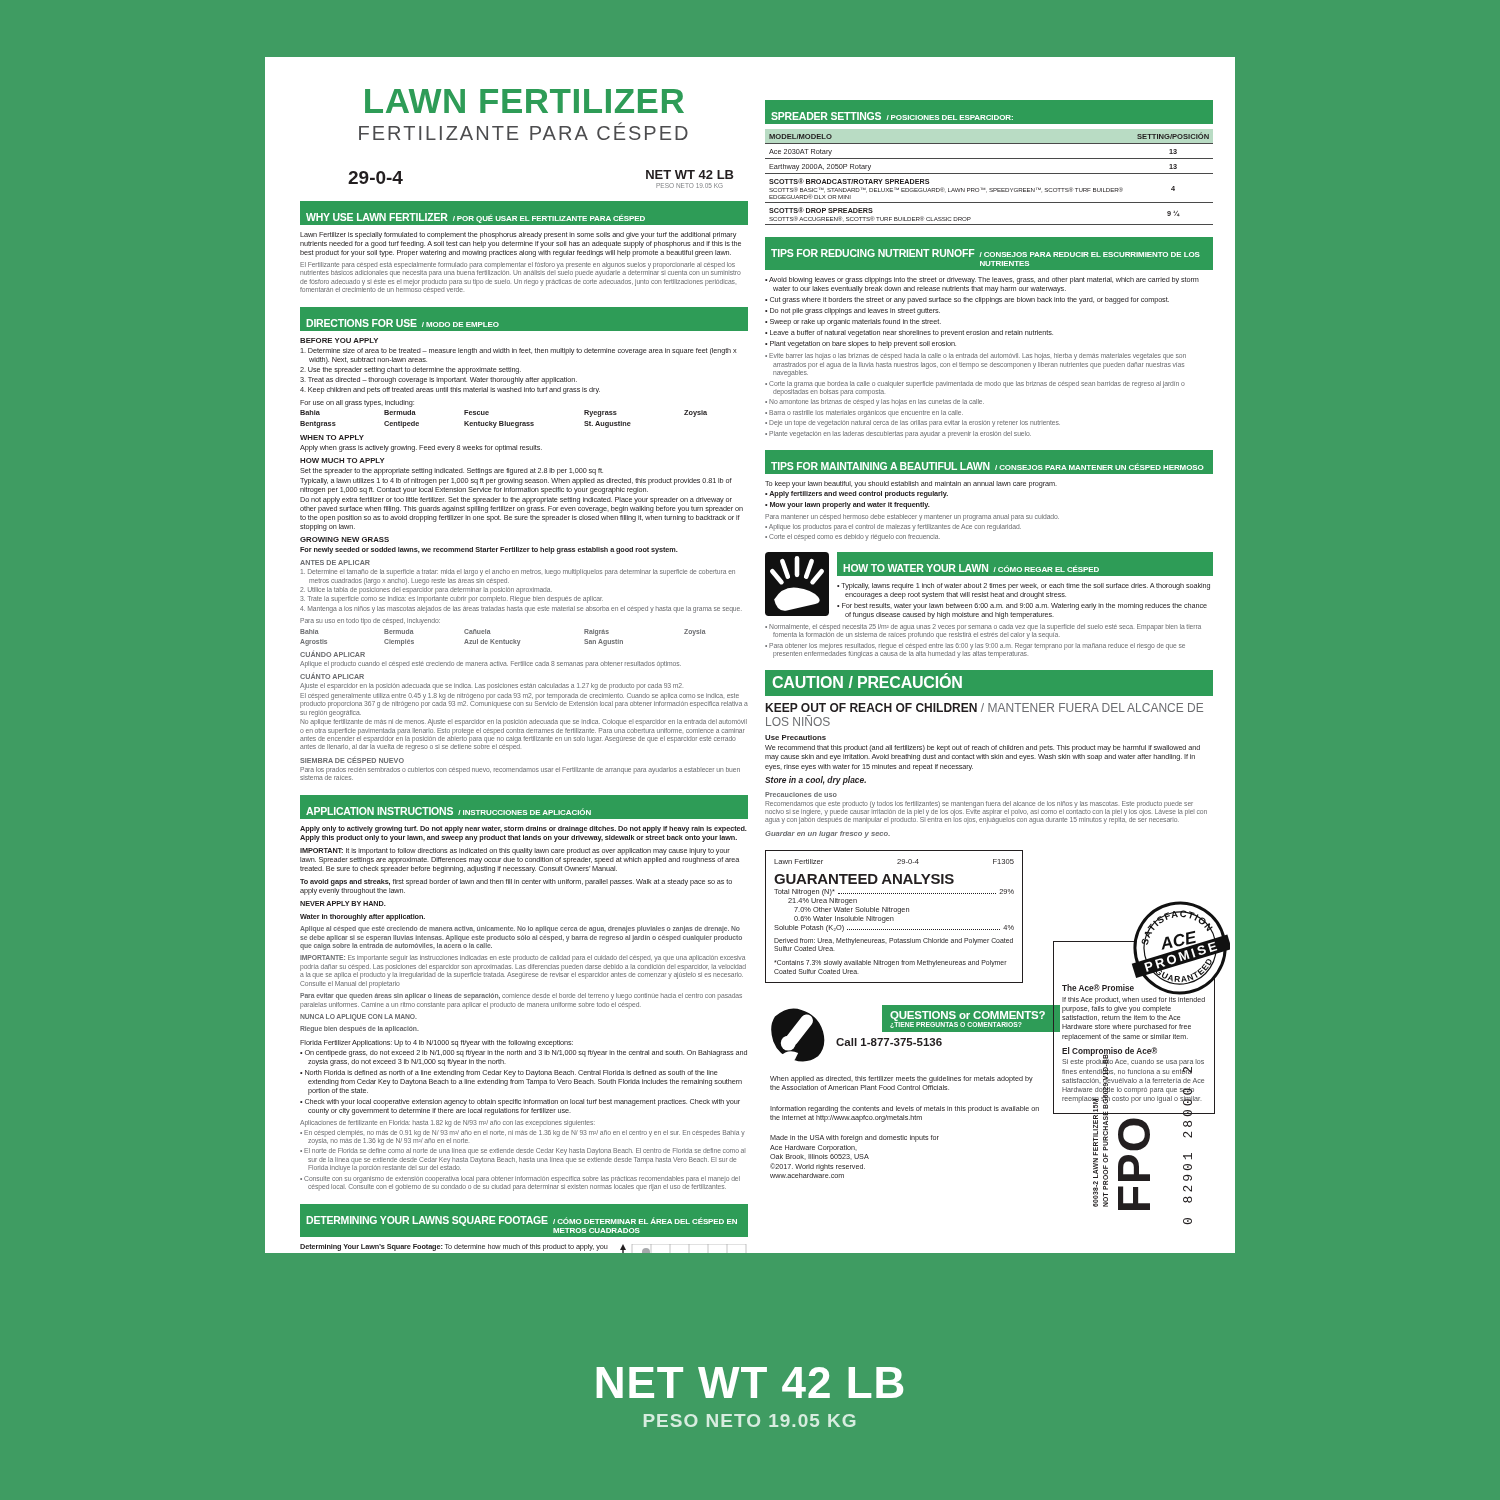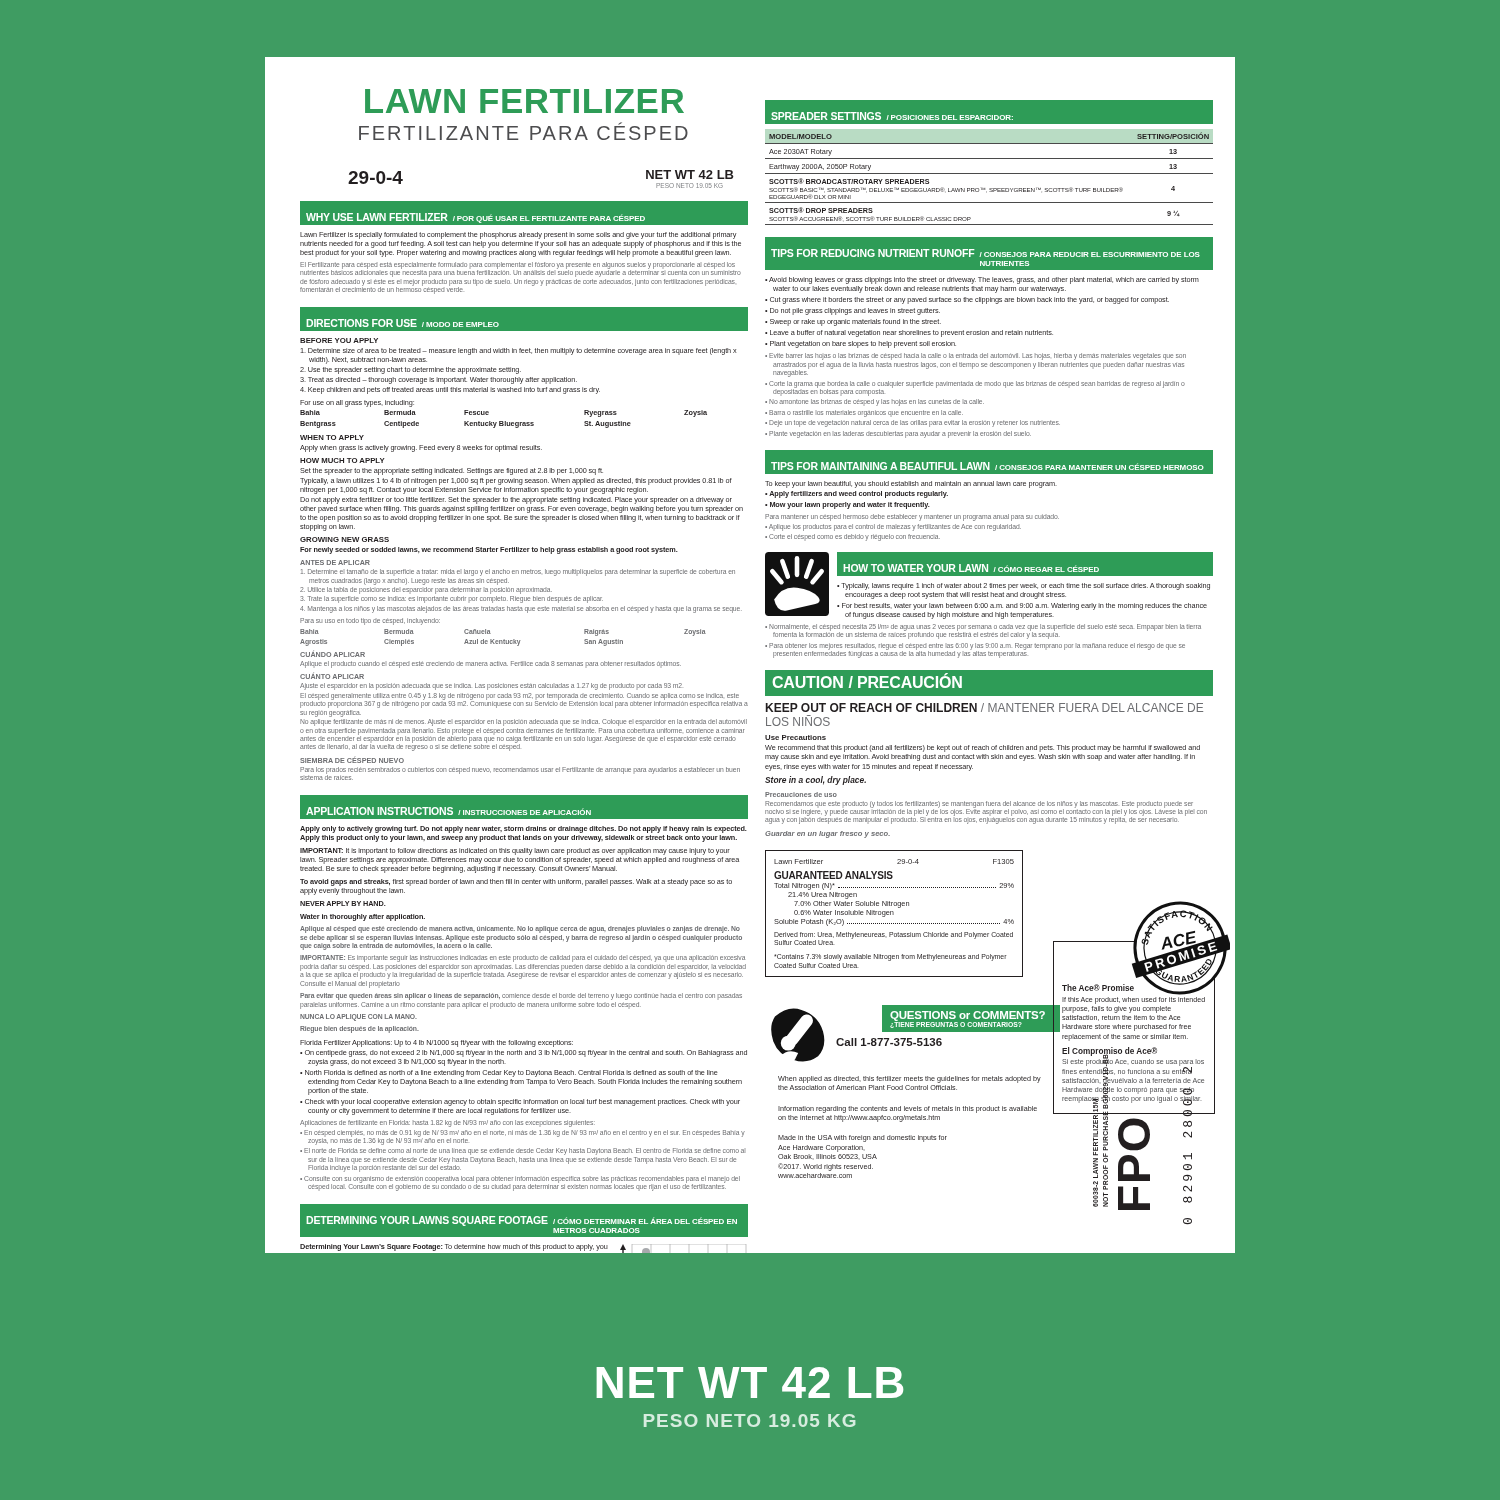--- a/index.html
+++ b/index.html
@@ -58,34 +58,34 @@
   .waterrow{display:flex;gap:8px;margin-top:10px;}
   .waterrow .right{flex:1;}
   .waterrow .bar{margin-top:0;}
   .icon-sq{width:64px;height:64px;flex:none;}
 
   .keepout{font-size:12px;font-weight:bold;margin:4px 0 4px;}
   .keepout .es{color:var(--gray);font-weight:normal;}
 
   .gbox{border:1.5px solid var(--ink);width:258px;padding:6px 8px;margin-top:12px;font-size:7.4px;}
   .gbox .hd{display:flex;justify-content:space-between;font-size:7.6px;margin-bottom:4px;}
-  .gbox .ga{font-size:10px;font-weight:bold;letter-spacing:-.2px;}
+  .gbox .ga{font-size:15px;font-weight:bold;letter-spacing:-.2px;}
   .arow{display:flex;align-items:flex-end;}
   .arow .lead-dots{flex:1;border-bottom:1.6px dotted var(--ink);margin:0 3px 2px;}
   .ind1{padding-left:14px;}
   .ind2{padding-left:20px;}
   .gbox .fine{font-size:6.9px;margin-top:5px;line-height:1.25;}
 
   .qblock{position:absolute;left:505px;top:948px;width:272px;}
   .qrow{display:flex;gap:8px;align-items:flex-start;}
   .qgreen{background:var(--green);color:#fff;padding:4px 8px;width:178px;margin-left:46px;}
   .qgreen .t1{font-size:11.5px;font-weight:bold;letter-spacing:-.2px;}
   .qgreen .t2{font-size:6.8px;font-weight:bold;}
   .call{font-size:11.5px;font-weight:bold;margin-top:4px;}
-  .fp{font-size:7.2px;line-height:1.3;margin-top:11px;margin-left:8px;}
+  .fp{font-size:7.2px;line-height:1.3;margin-top:11px;}
 
   .promise{position:absolute;left:788px;top:884px;width:162px;border:1.5px solid var(--ink);padding:42px 8px 8px;font-size:7.1px;line-height:1.3;}
   .promise .ph{font-size:8.2px;font-weight:bold;margin-bottom:1px;}
   .promise .pes2{color:#4d4d4f;}
   .stamp{position:absolute;top:-44px;right:-16px;width:100px;height:100px;}
 
   .vtext{position:absolute;transform:rotate(-90deg);transform-origin:0 0;white-space:nowrap;}
   .printinfo{left:826px;top:1150px;font-size:6.8px;font-weight:bold;line-height:1.5;letter-spacing:.2px;}
   .fpo{left:842px;top:1156px;font-size:46px;font-weight:bold;letter-spacing:1px;}
   .bcode{left:916px;top:1168px;font-size:13px;letter-spacing:3px;font-family:"Liberation Mono",monospace;}

